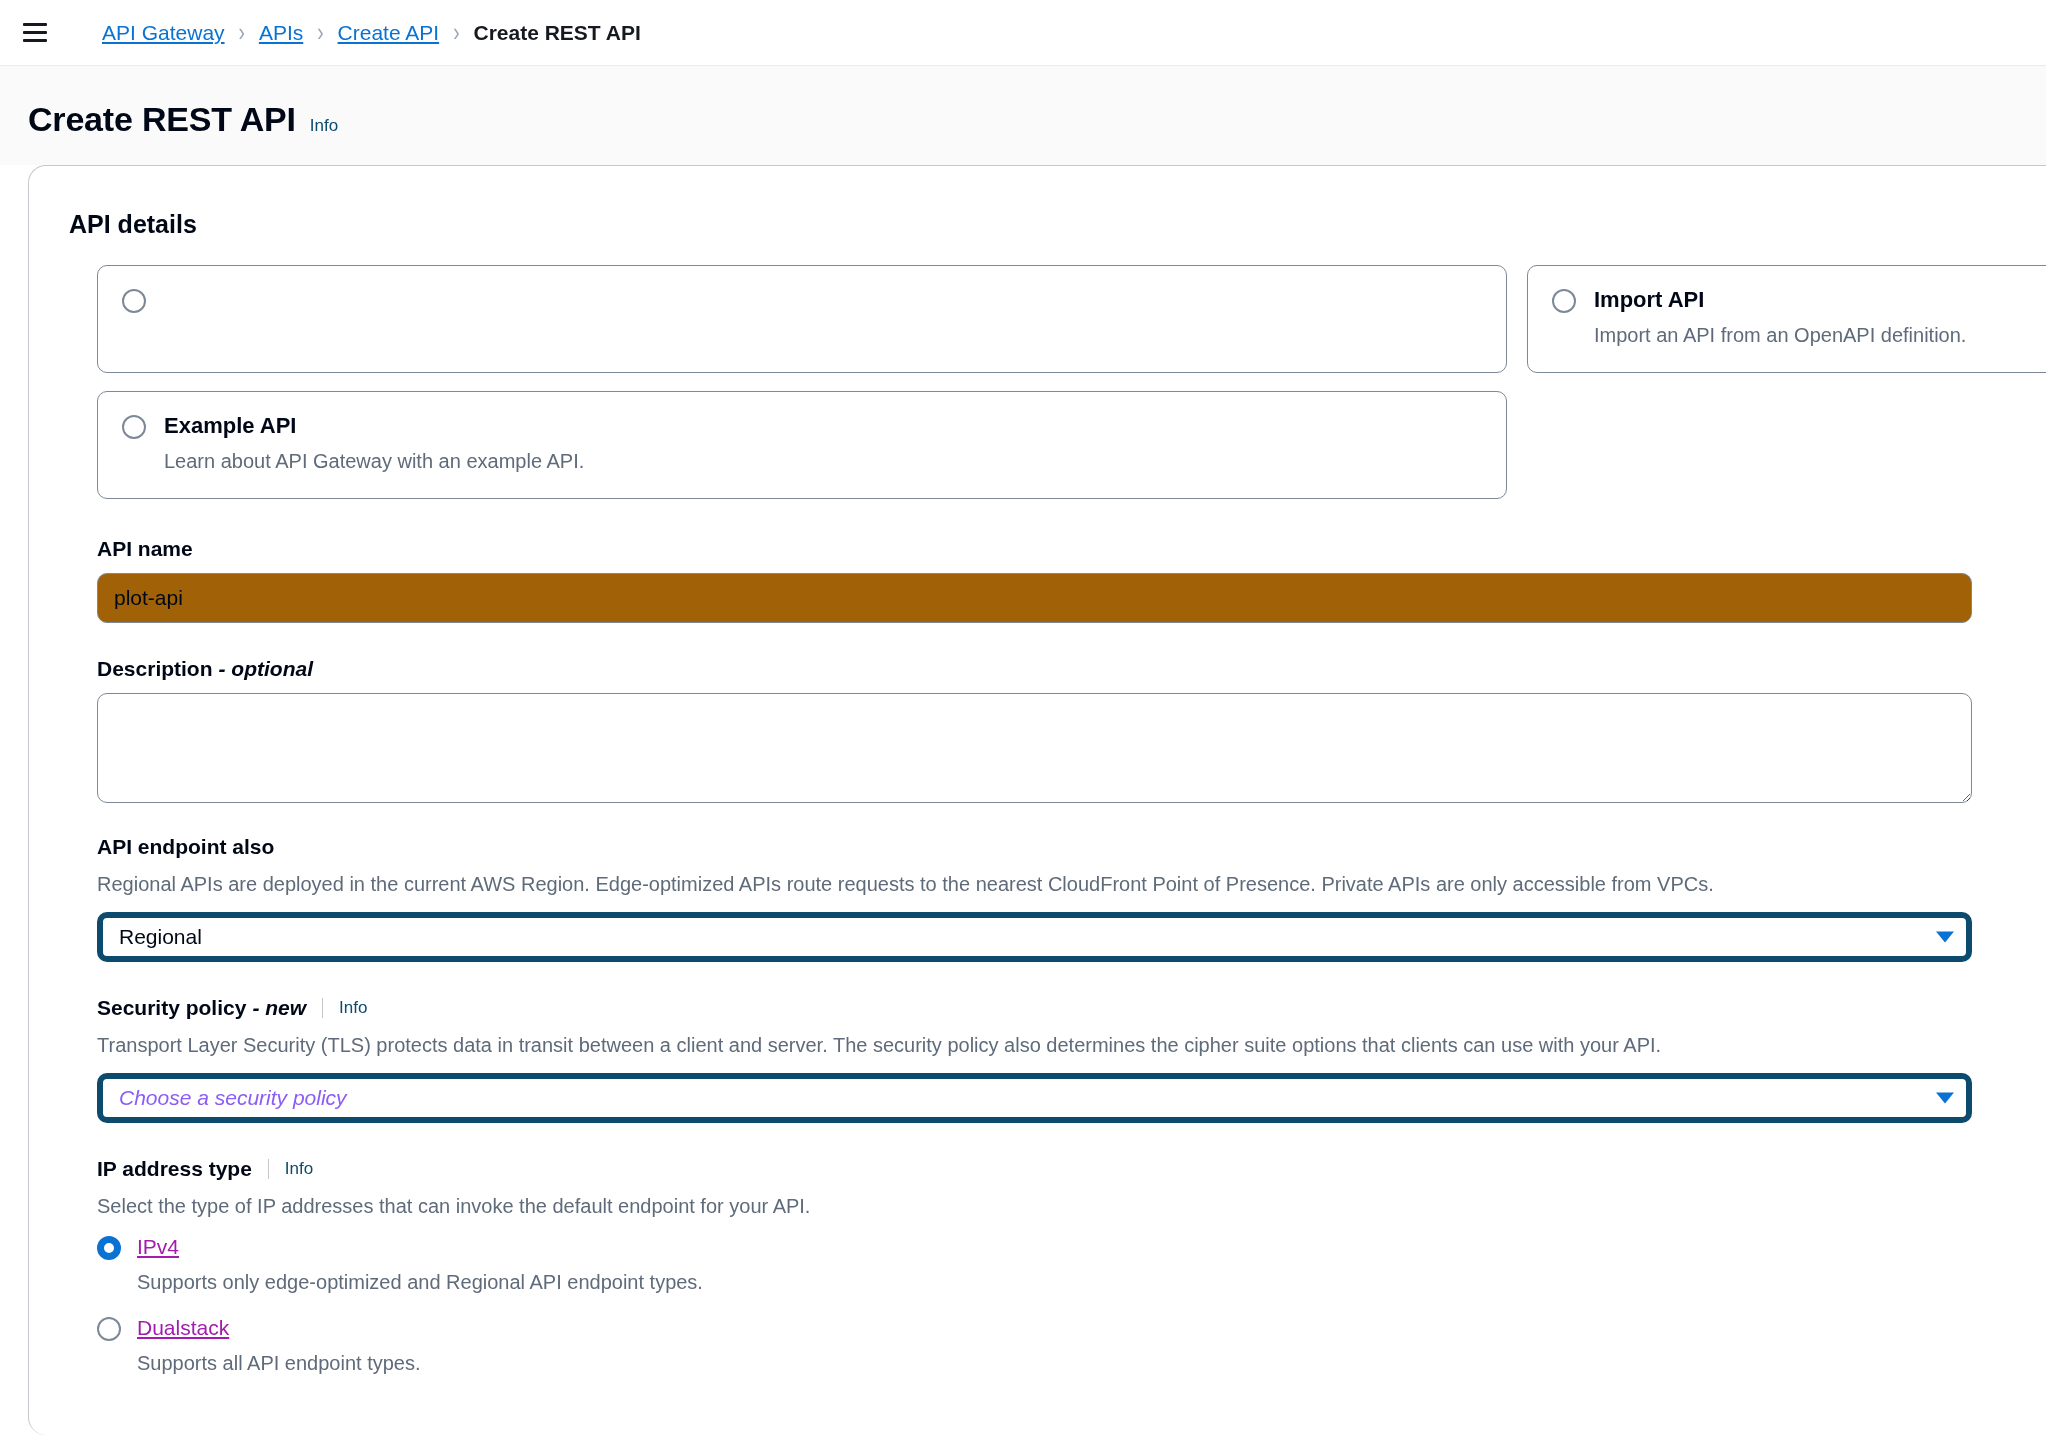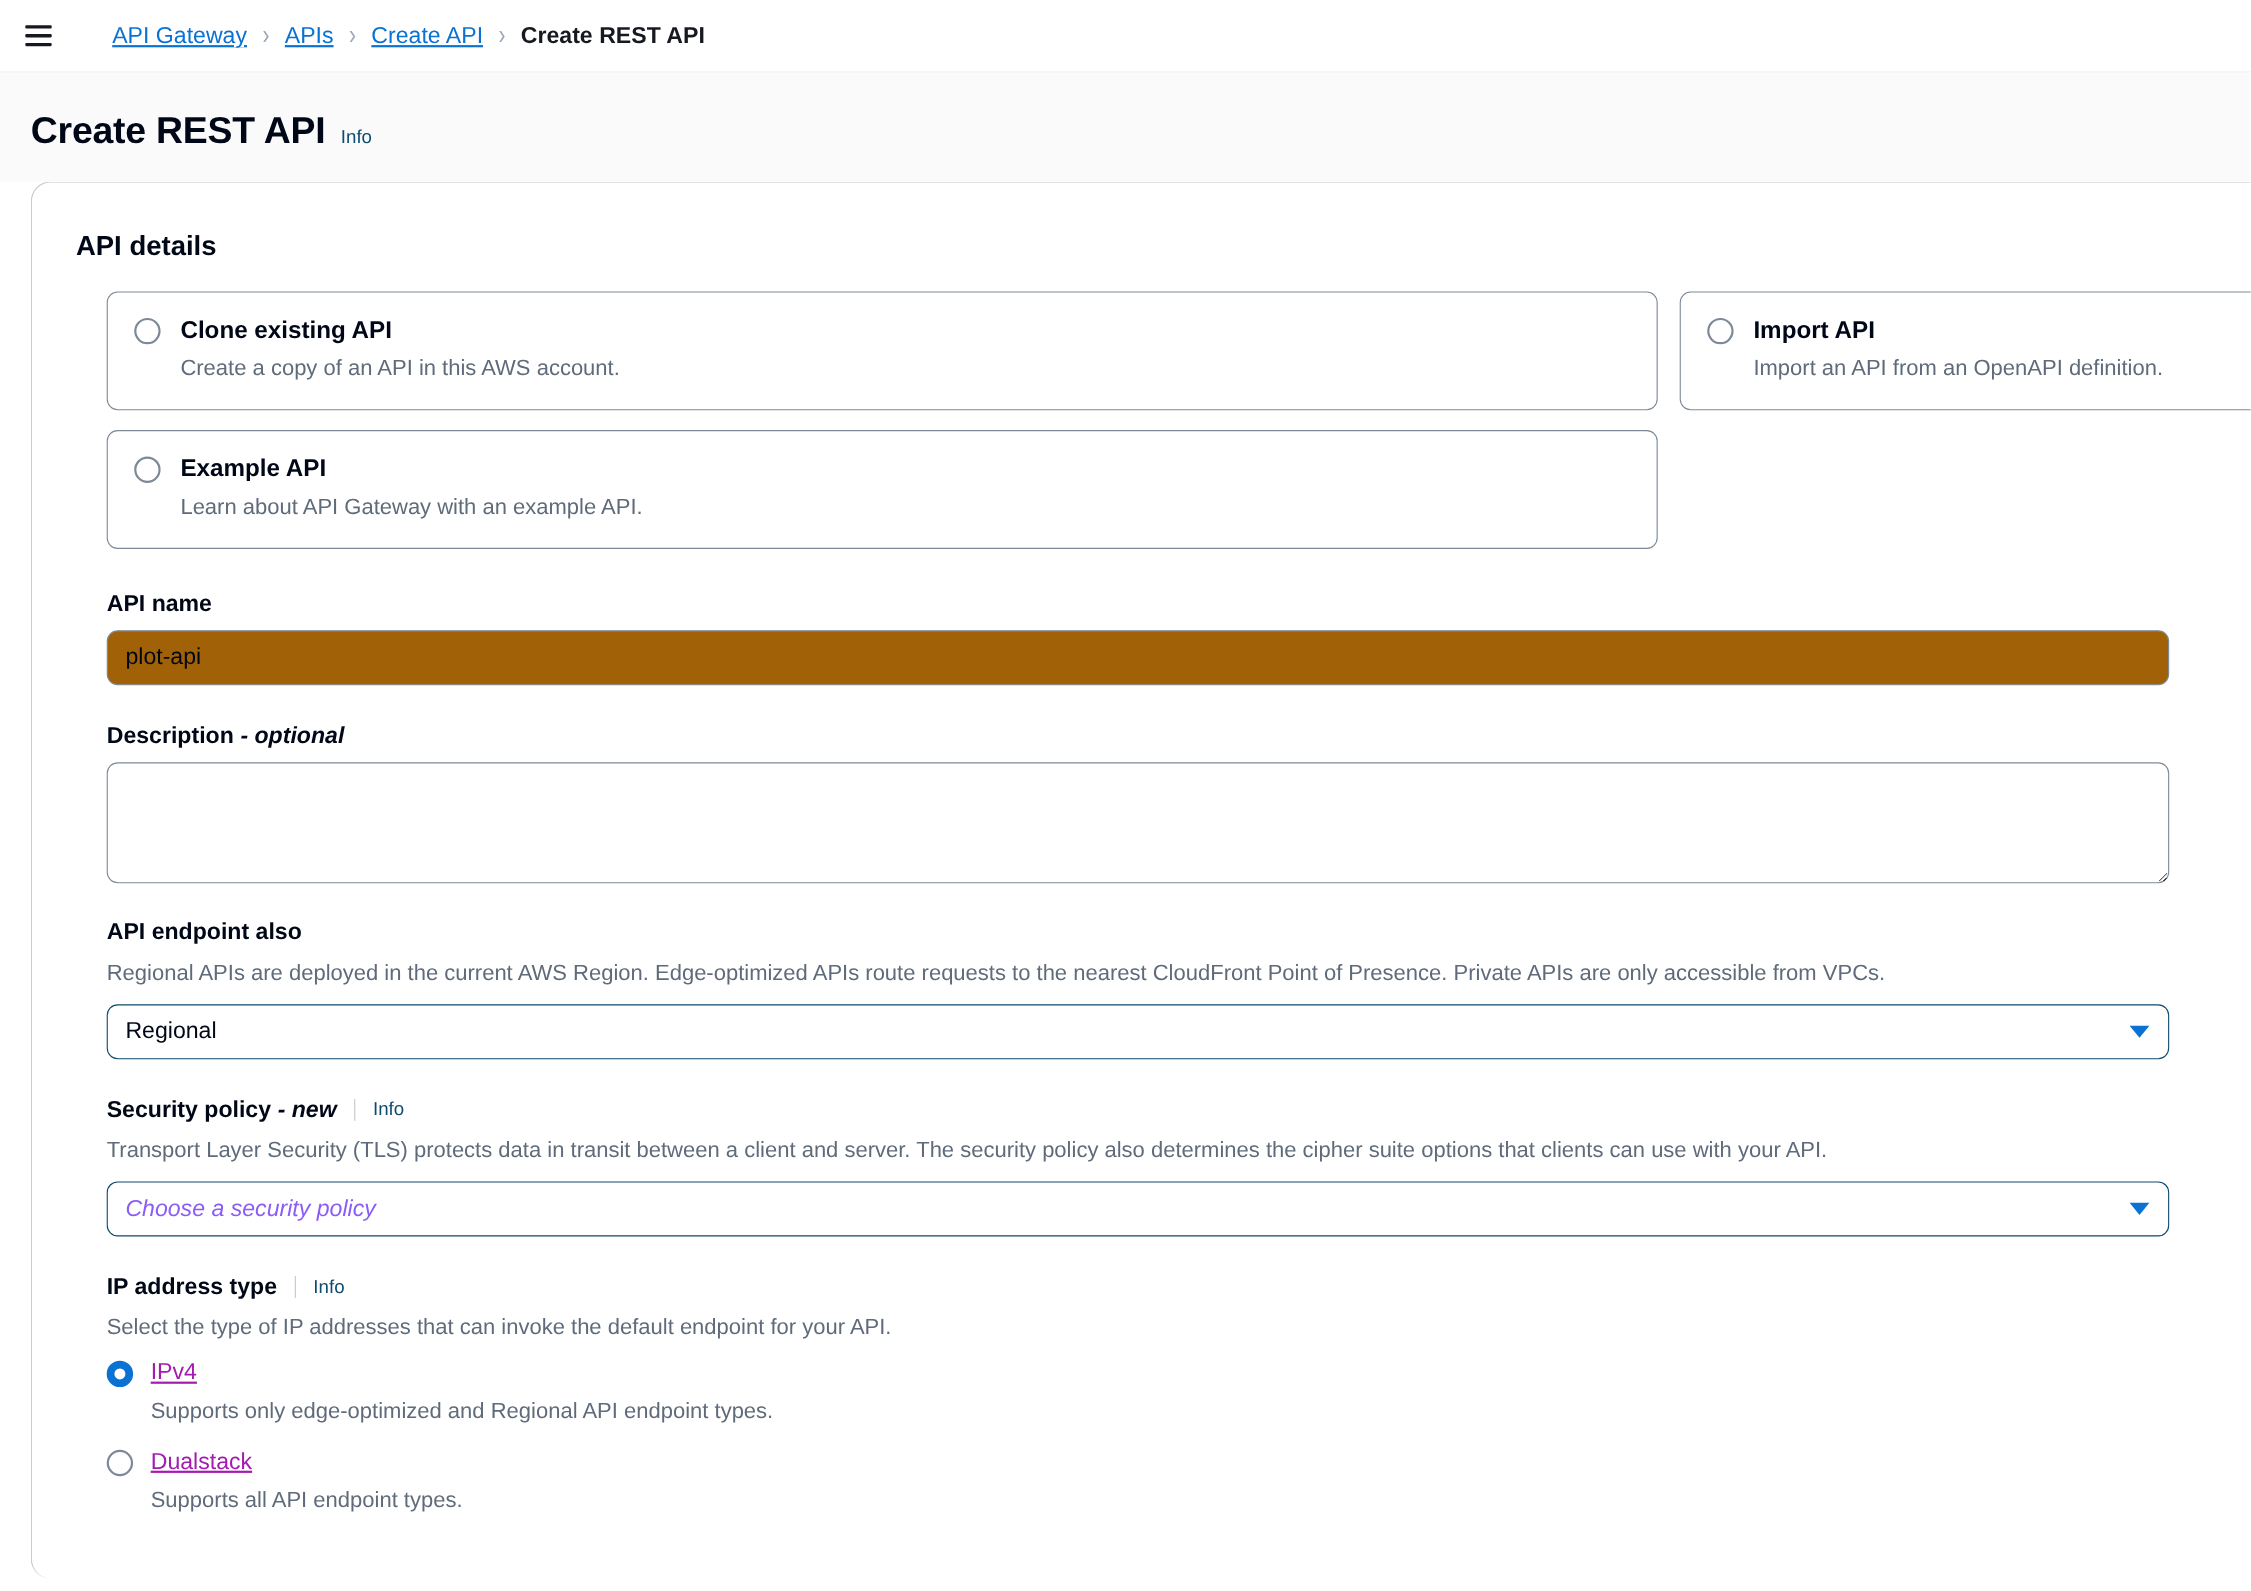--- a/index.html
+++ b/index.html
@@ -205,21 +205,21 @@
     outline: none;
   }
   .select-wrap {
     position: relative;
     width: 1875px;
     height: 50px;
   }
   .select-box {
     width: 100%;
     height: 100%;
-    border: 1px solid #0c4a6e;
+    border: 6px solid #0c4a6e;
     border-radius: 10px;
     background: #ffffff;
     display: flex;
     align-items: center;
     padding: 16px 16px;
     font-size: 21px;
     color: #000716;
     cursor: pointer;
   }
   .select-box.placeholder .sel-val {
@@ -291,24 +291,20 @@
 <div class="container-card">
 
   <div class="section-title">API details</div>
 
   <div class="tiles">
 
 
     <div class="tile">
       <div class="tile-row">
         <span class="radio"></span>
-        <span class="tile-text">
-          <span class="tile-label">Clone existing API</span>
-          <span class="tile-desc">Create a copy of an API in this AWS account.</span>
-        </span>
       </div>
     </div>
 
     <div class="tile">
       <div class="tile-row">
         <span class="radio"></span>
         <span class="tile-text">
           <span class="tile-label">Import API</span>
           <span class="tile-desc">Import an API from an OpenAPI definition.</span>
         </span>

